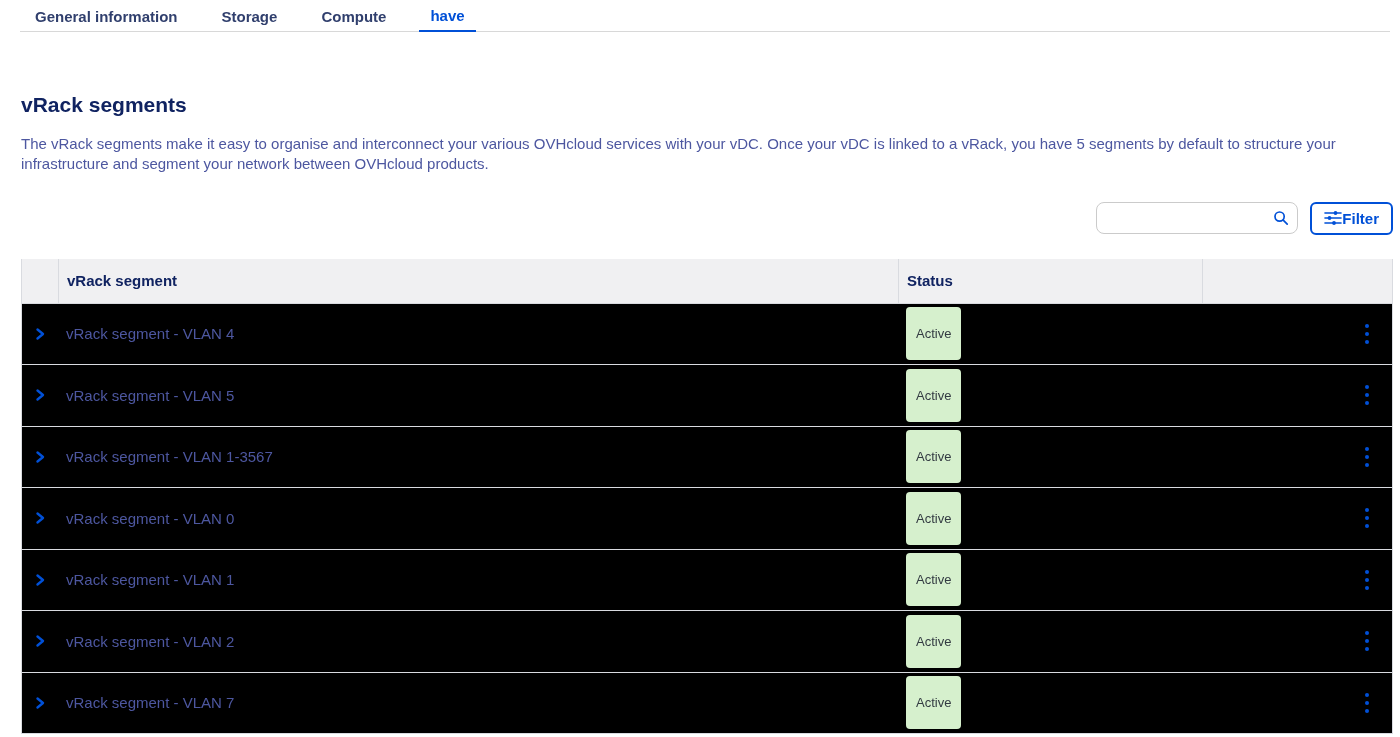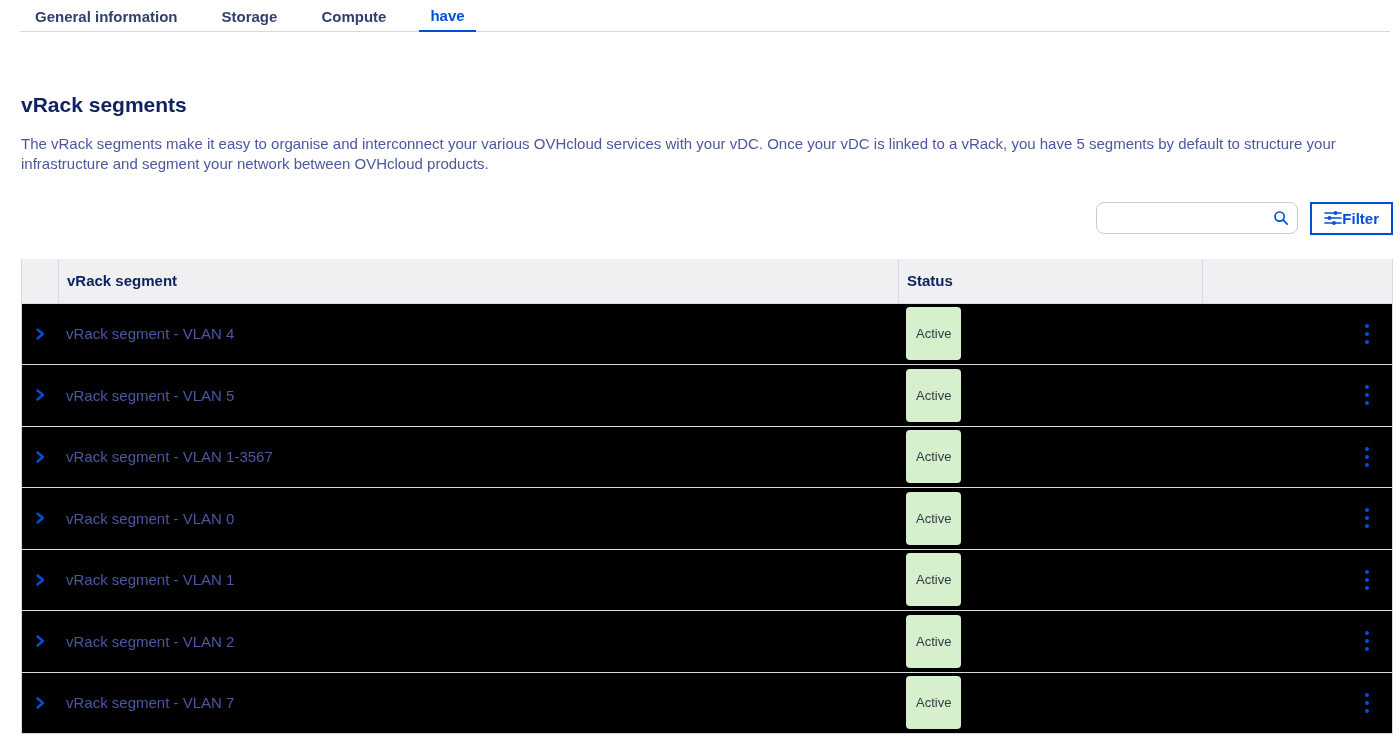--- a/index.html
+++ b/index.html
@@ -33,21 +33,21 @@
   .page-desc{margin-top:17px;font-size:15px;line-height:1.35;color:var(--text-slate);
     max-width:1350px;}
 
   
   .toolbar{margin-top:27px;display:flex;justify-content:flex-end;align-items:center;gap:12px;}
   .search-wrap{position:relative;}
   .search-wrap input{width:202px;height:32px;border:1px solid #cbcbcb;border-radius:8px;
     padding:0 32px 0 10px;font-size:14px;color:#333;outline:none;background:#fff;}
   .search-icon{position:absolute;right:9px;top:8px;width:16px;height:16px;display:block;}
   .filter-btn{display:flex;align-items:center;gap:0;height:33px;padding:0 12px;
-    border:2px solid var(--primary-blue);border-radius:0;background:#fff;
+    border:2px solid var(--primary-blue);border-radius:6px;background:#fff;
     color:var(--primary-blue);font-size:15px;font-weight:600;}
 
   
   .table{margin-top:24px;border-left:1px solid var(--border-gray);
     border-right:1px solid var(--border-gray);}
   .thead,.trow{display:grid;grid-template-columns:36px 1fr 304px 190px;align-items:center;}
   .thead{height:45px;background:var(--header-bg);border-bottom:1px solid var(--border-gray);
     color:var(--heading-navy);font-size:15px;font-weight:700;}
   .thead .hcell{height:100%;display:flex;align-items:center;padding-left:8px;}
   .thead .hcell + .hcell{border-left:1px solid var(--border-gray);}

